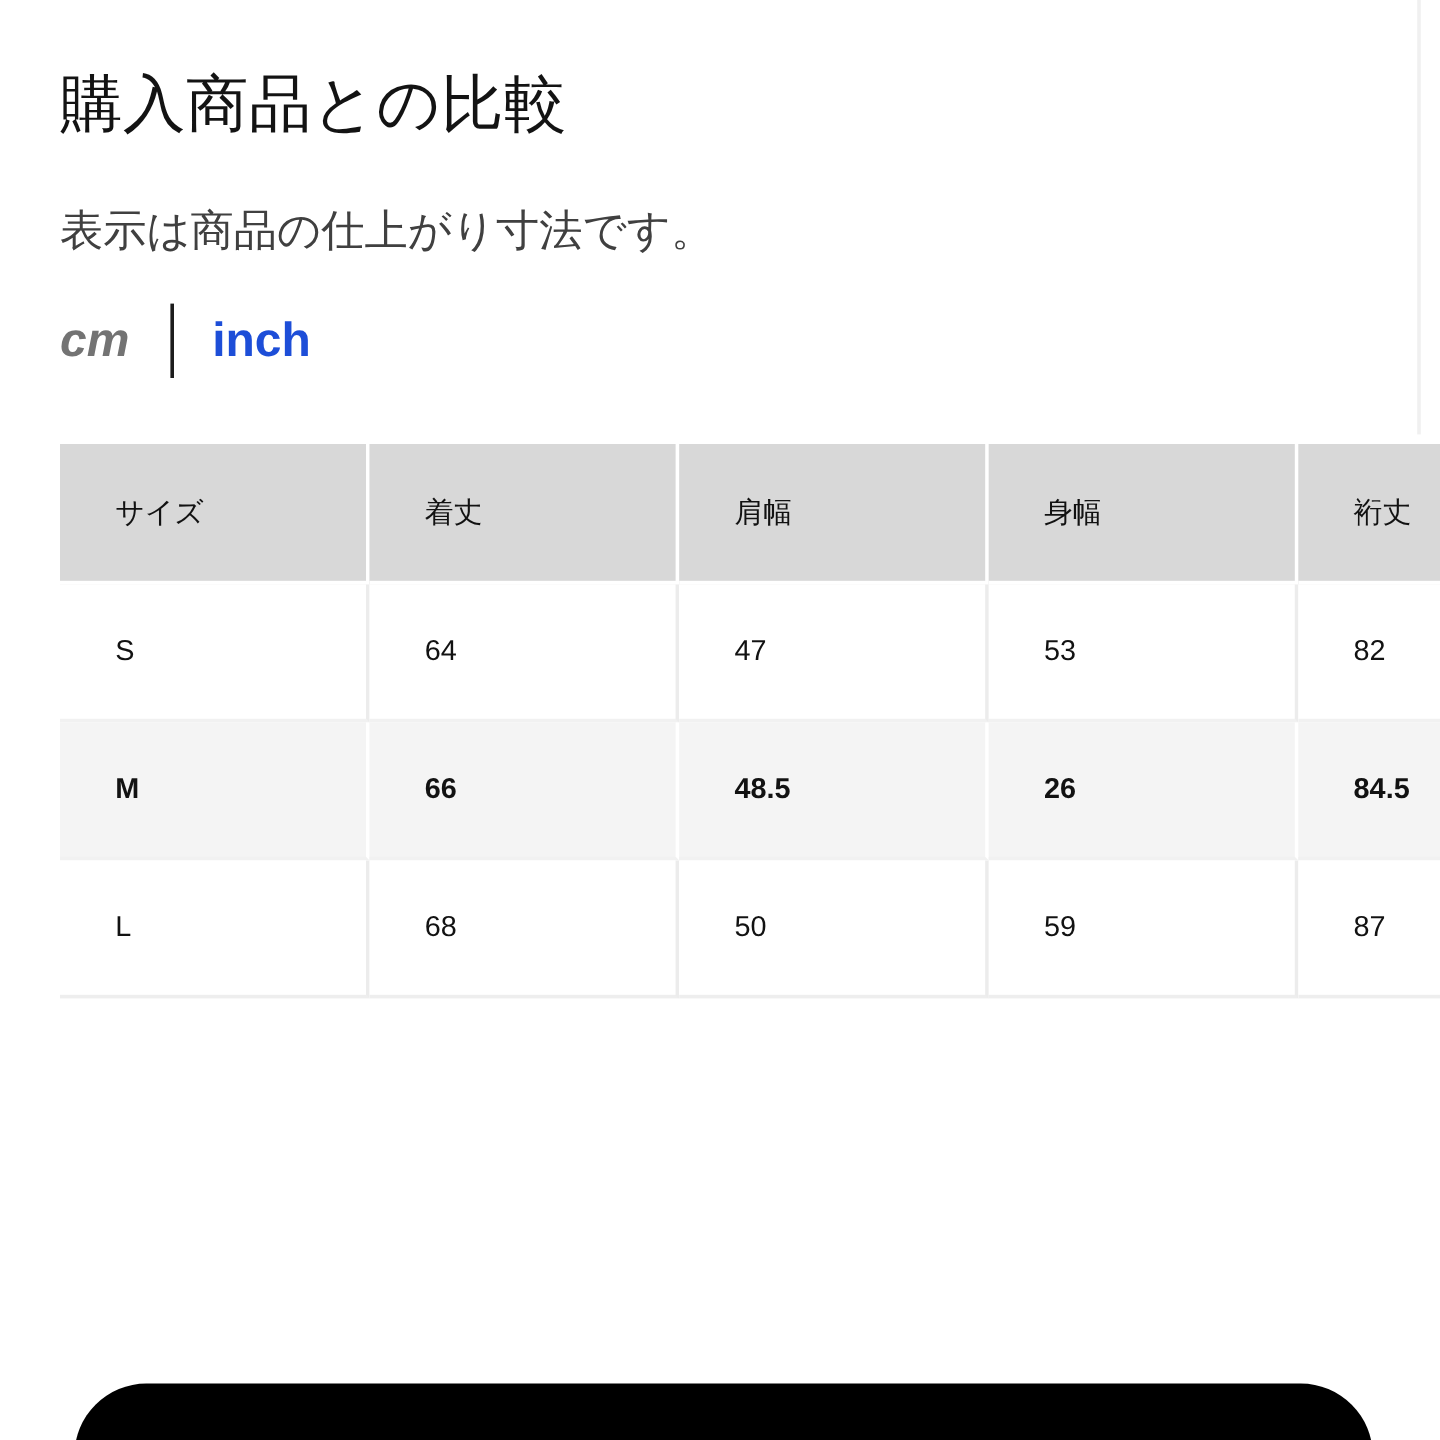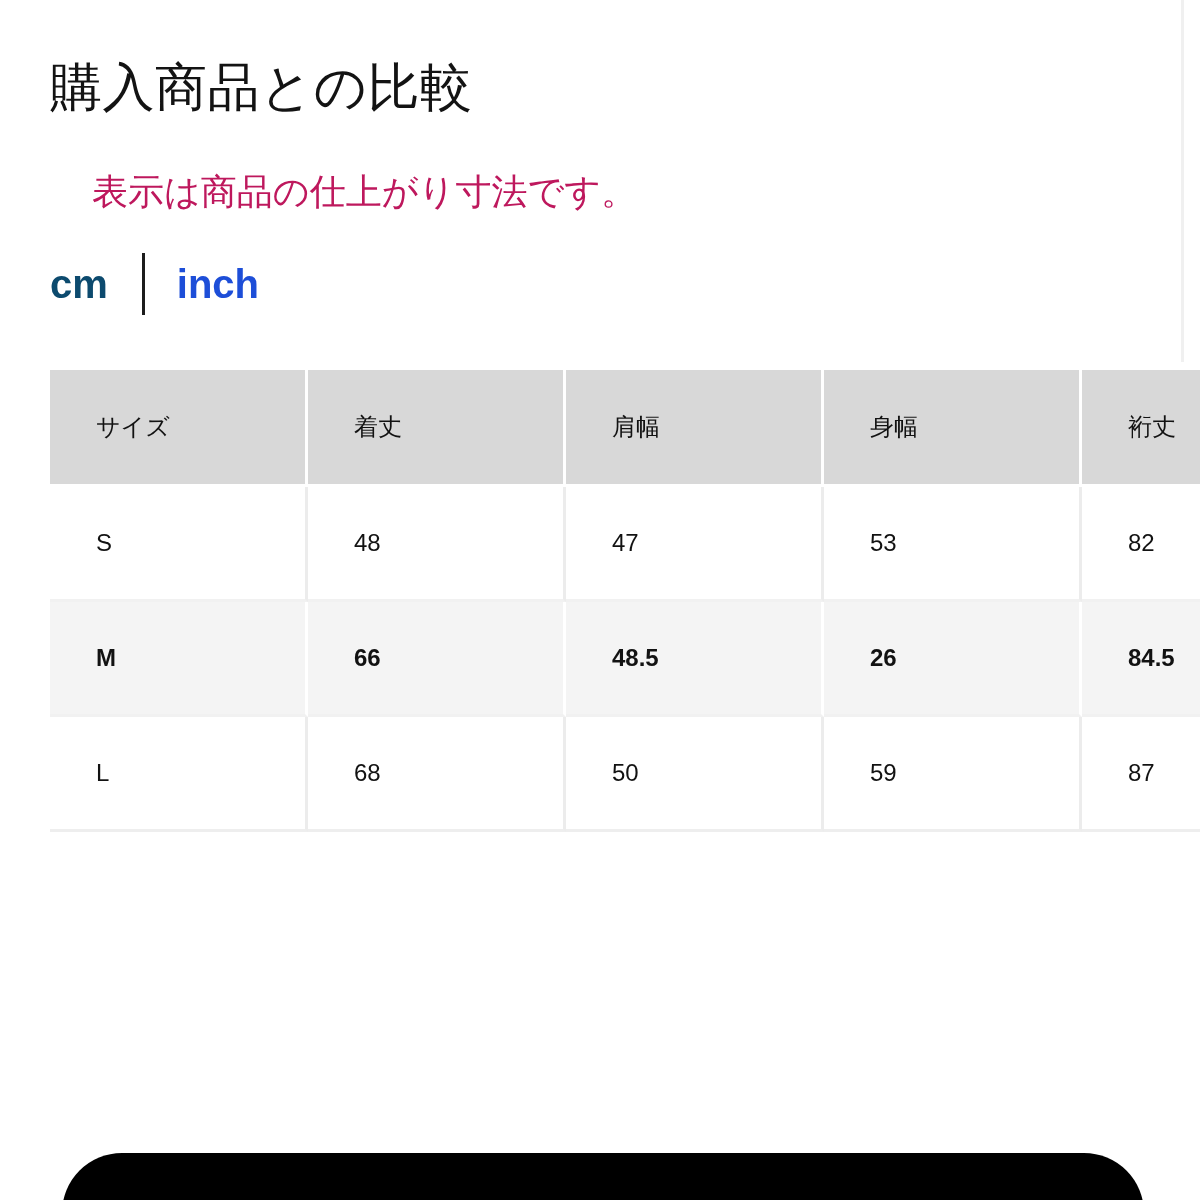--- a/index.html
+++ b/index.html
@@ -48,42 +48,42 @@
   }
 
   .page-subtitle {
     position: absolute;
     left: 50px;
     top: 130px;
     font-size: 36px;
     line-height: 52px;
     font-weight: 400;
     white-space: nowrap;
-    color: #be185d;
-    margin-left: 42px;
+    color: #404040;
   }
 
   
   .unit-toggle {
     position: absolute;
     left: 50px;
     top: 252px;
     display: flex;
     align-items: center;
     height: 64px;
   }
   .unit-option {
     font-size: 40px;
     line-height: 58px;
     cursor: pointer;
     white-space: nowrap;
   }
   .unit-option.is-active {
     font-weight: 700;
-    color: #0c4a6e;
+    color: #737373;
+    font-style: italic;
   }
   .unit-option.is-link {
     color: #1d4ed8;
     font-weight: 700;
   }
   .unit-divider {
     width: 3px;
     height: 62px;
     background: #1c1c1c;
     margin: 0 32px 0 34px;
@@ -197,21 +197,21 @@
           <th>サイズ</th>
           <th>着丈</th>
           <th>肩幅</th>
           <th>身幅</th>
           <th>裄丈</th>
         </tr>
       </thead>
       <tbody>
         <tr>
           <td>S</td>
-          <td>48</td>
+          <td>64</td>
           <td>47</td>
           <td>53</td>
           <td>82</td>
         </tr>
         <tr class="is-selected">
           <td>M</td>
           <td>66</td>
           <td>48.5</td>
           <td>26</td>
           <td>84.5</td>

